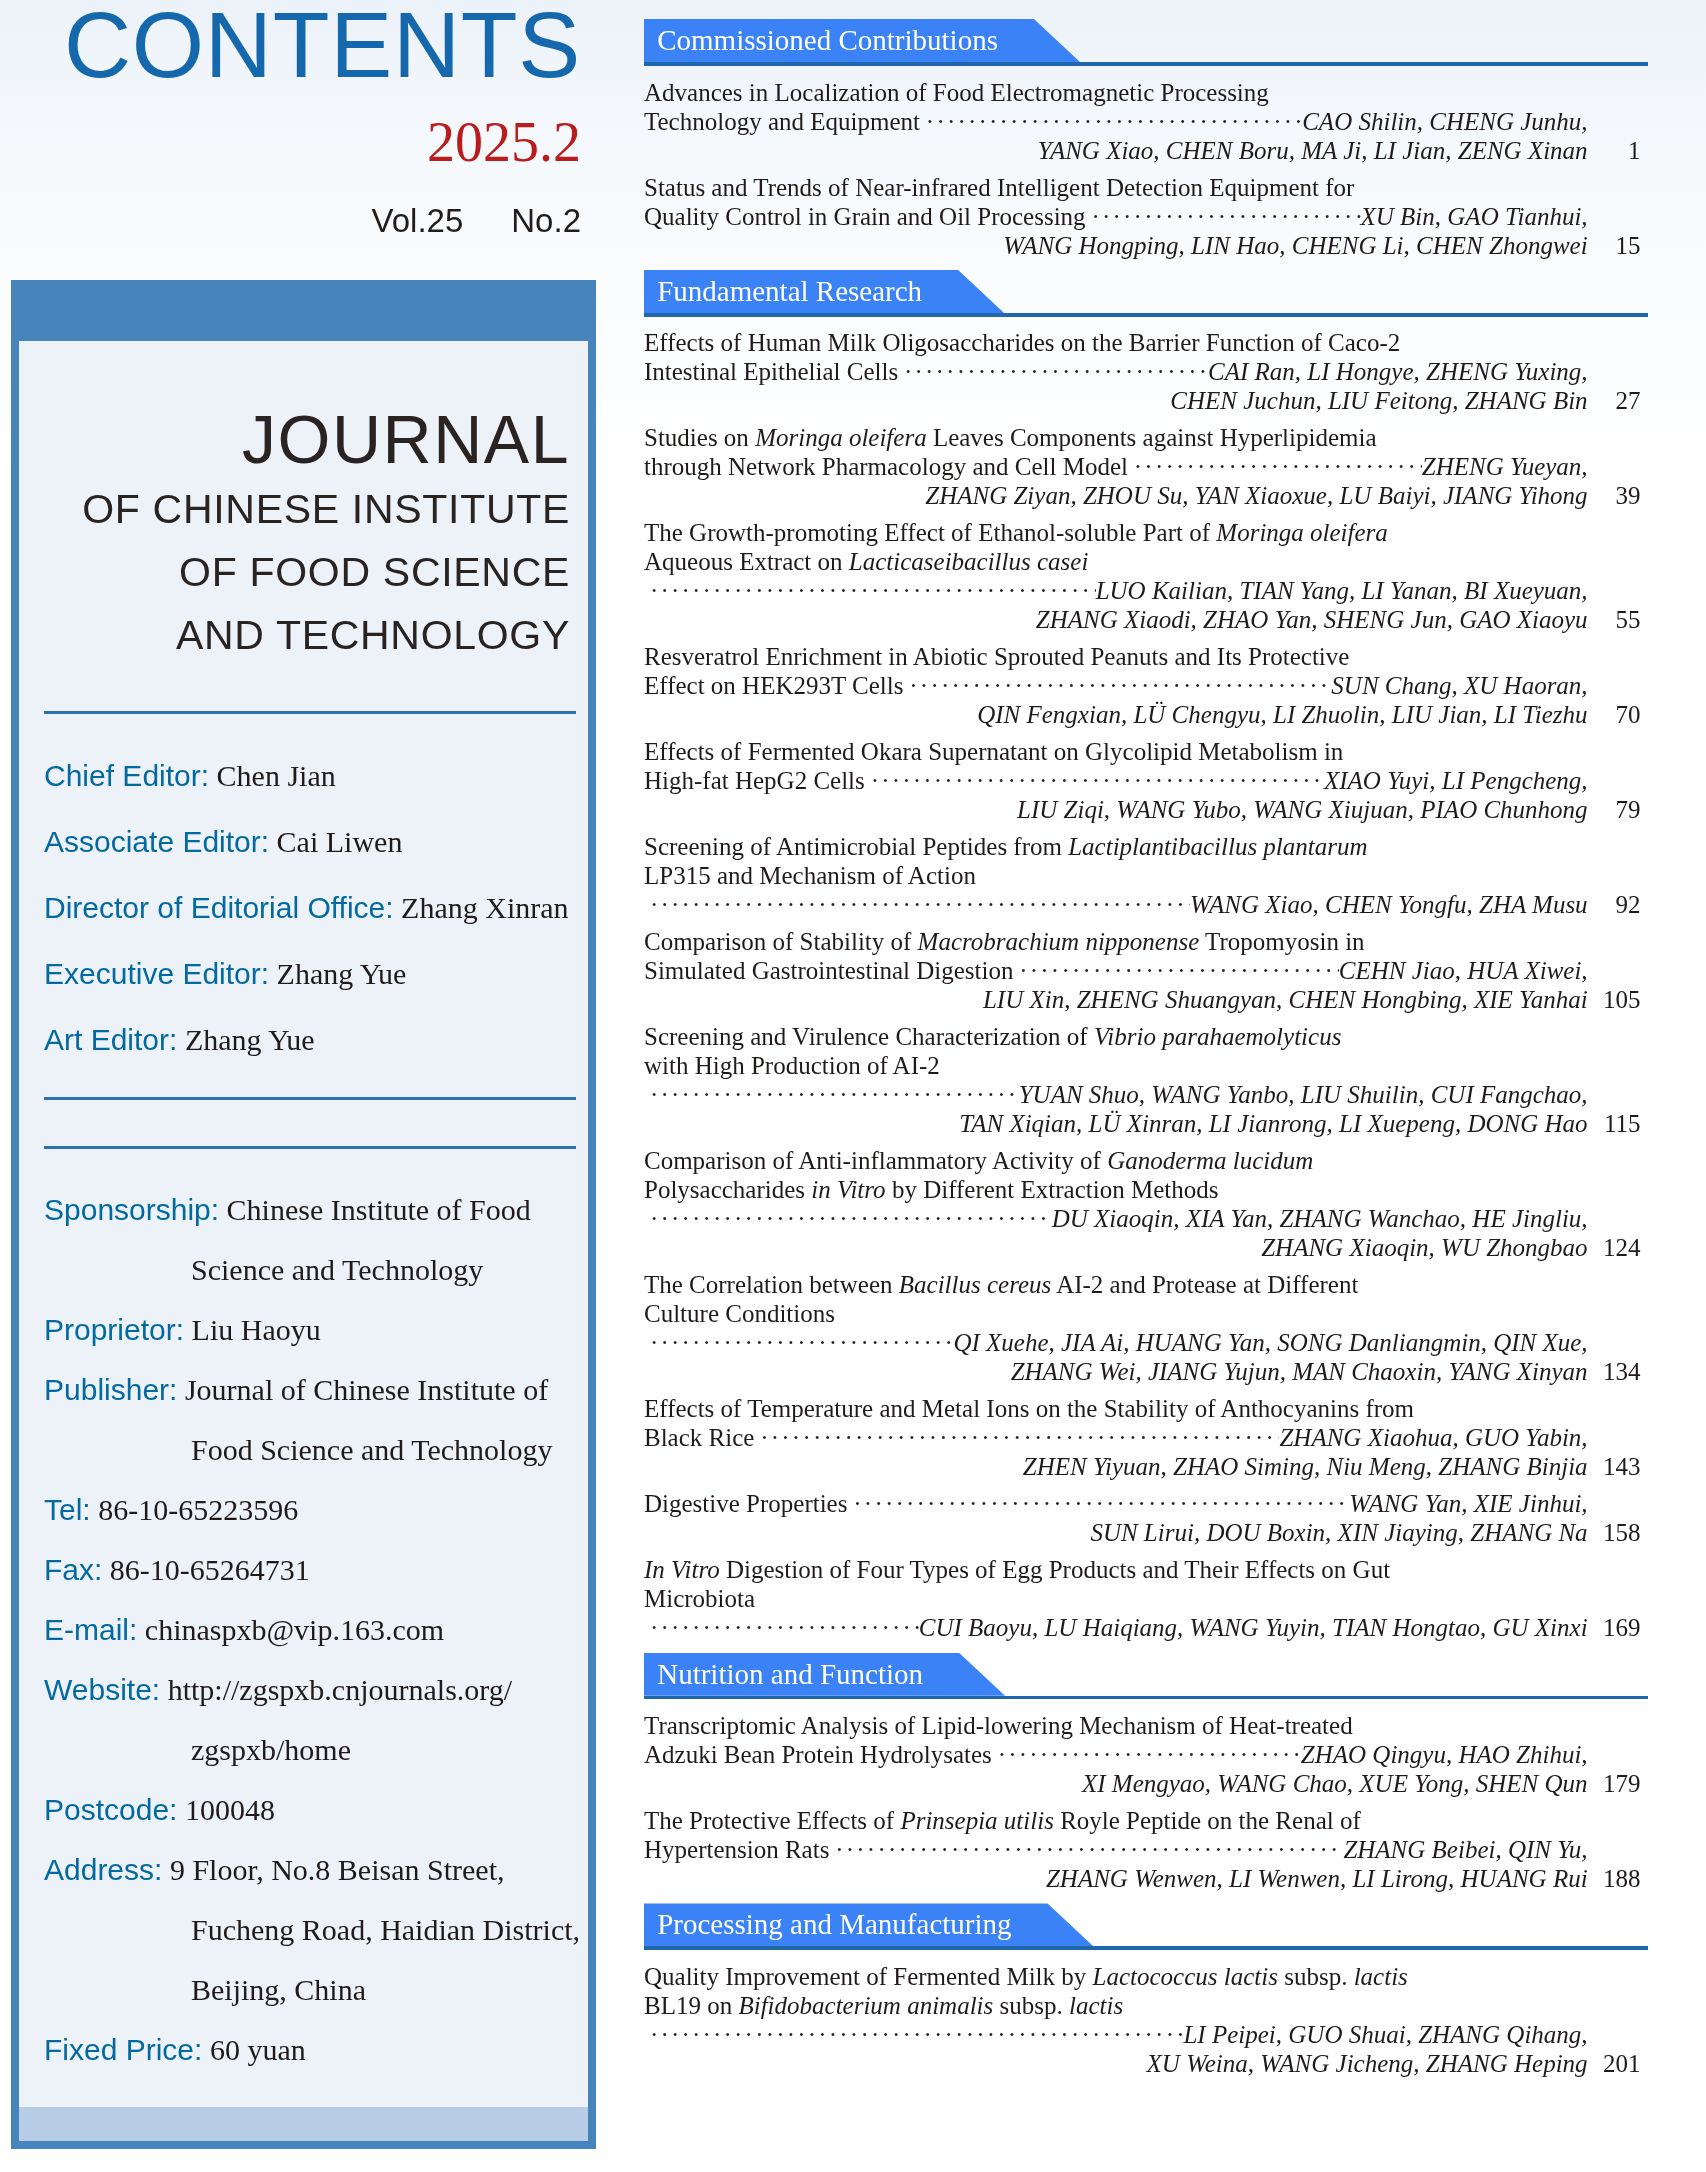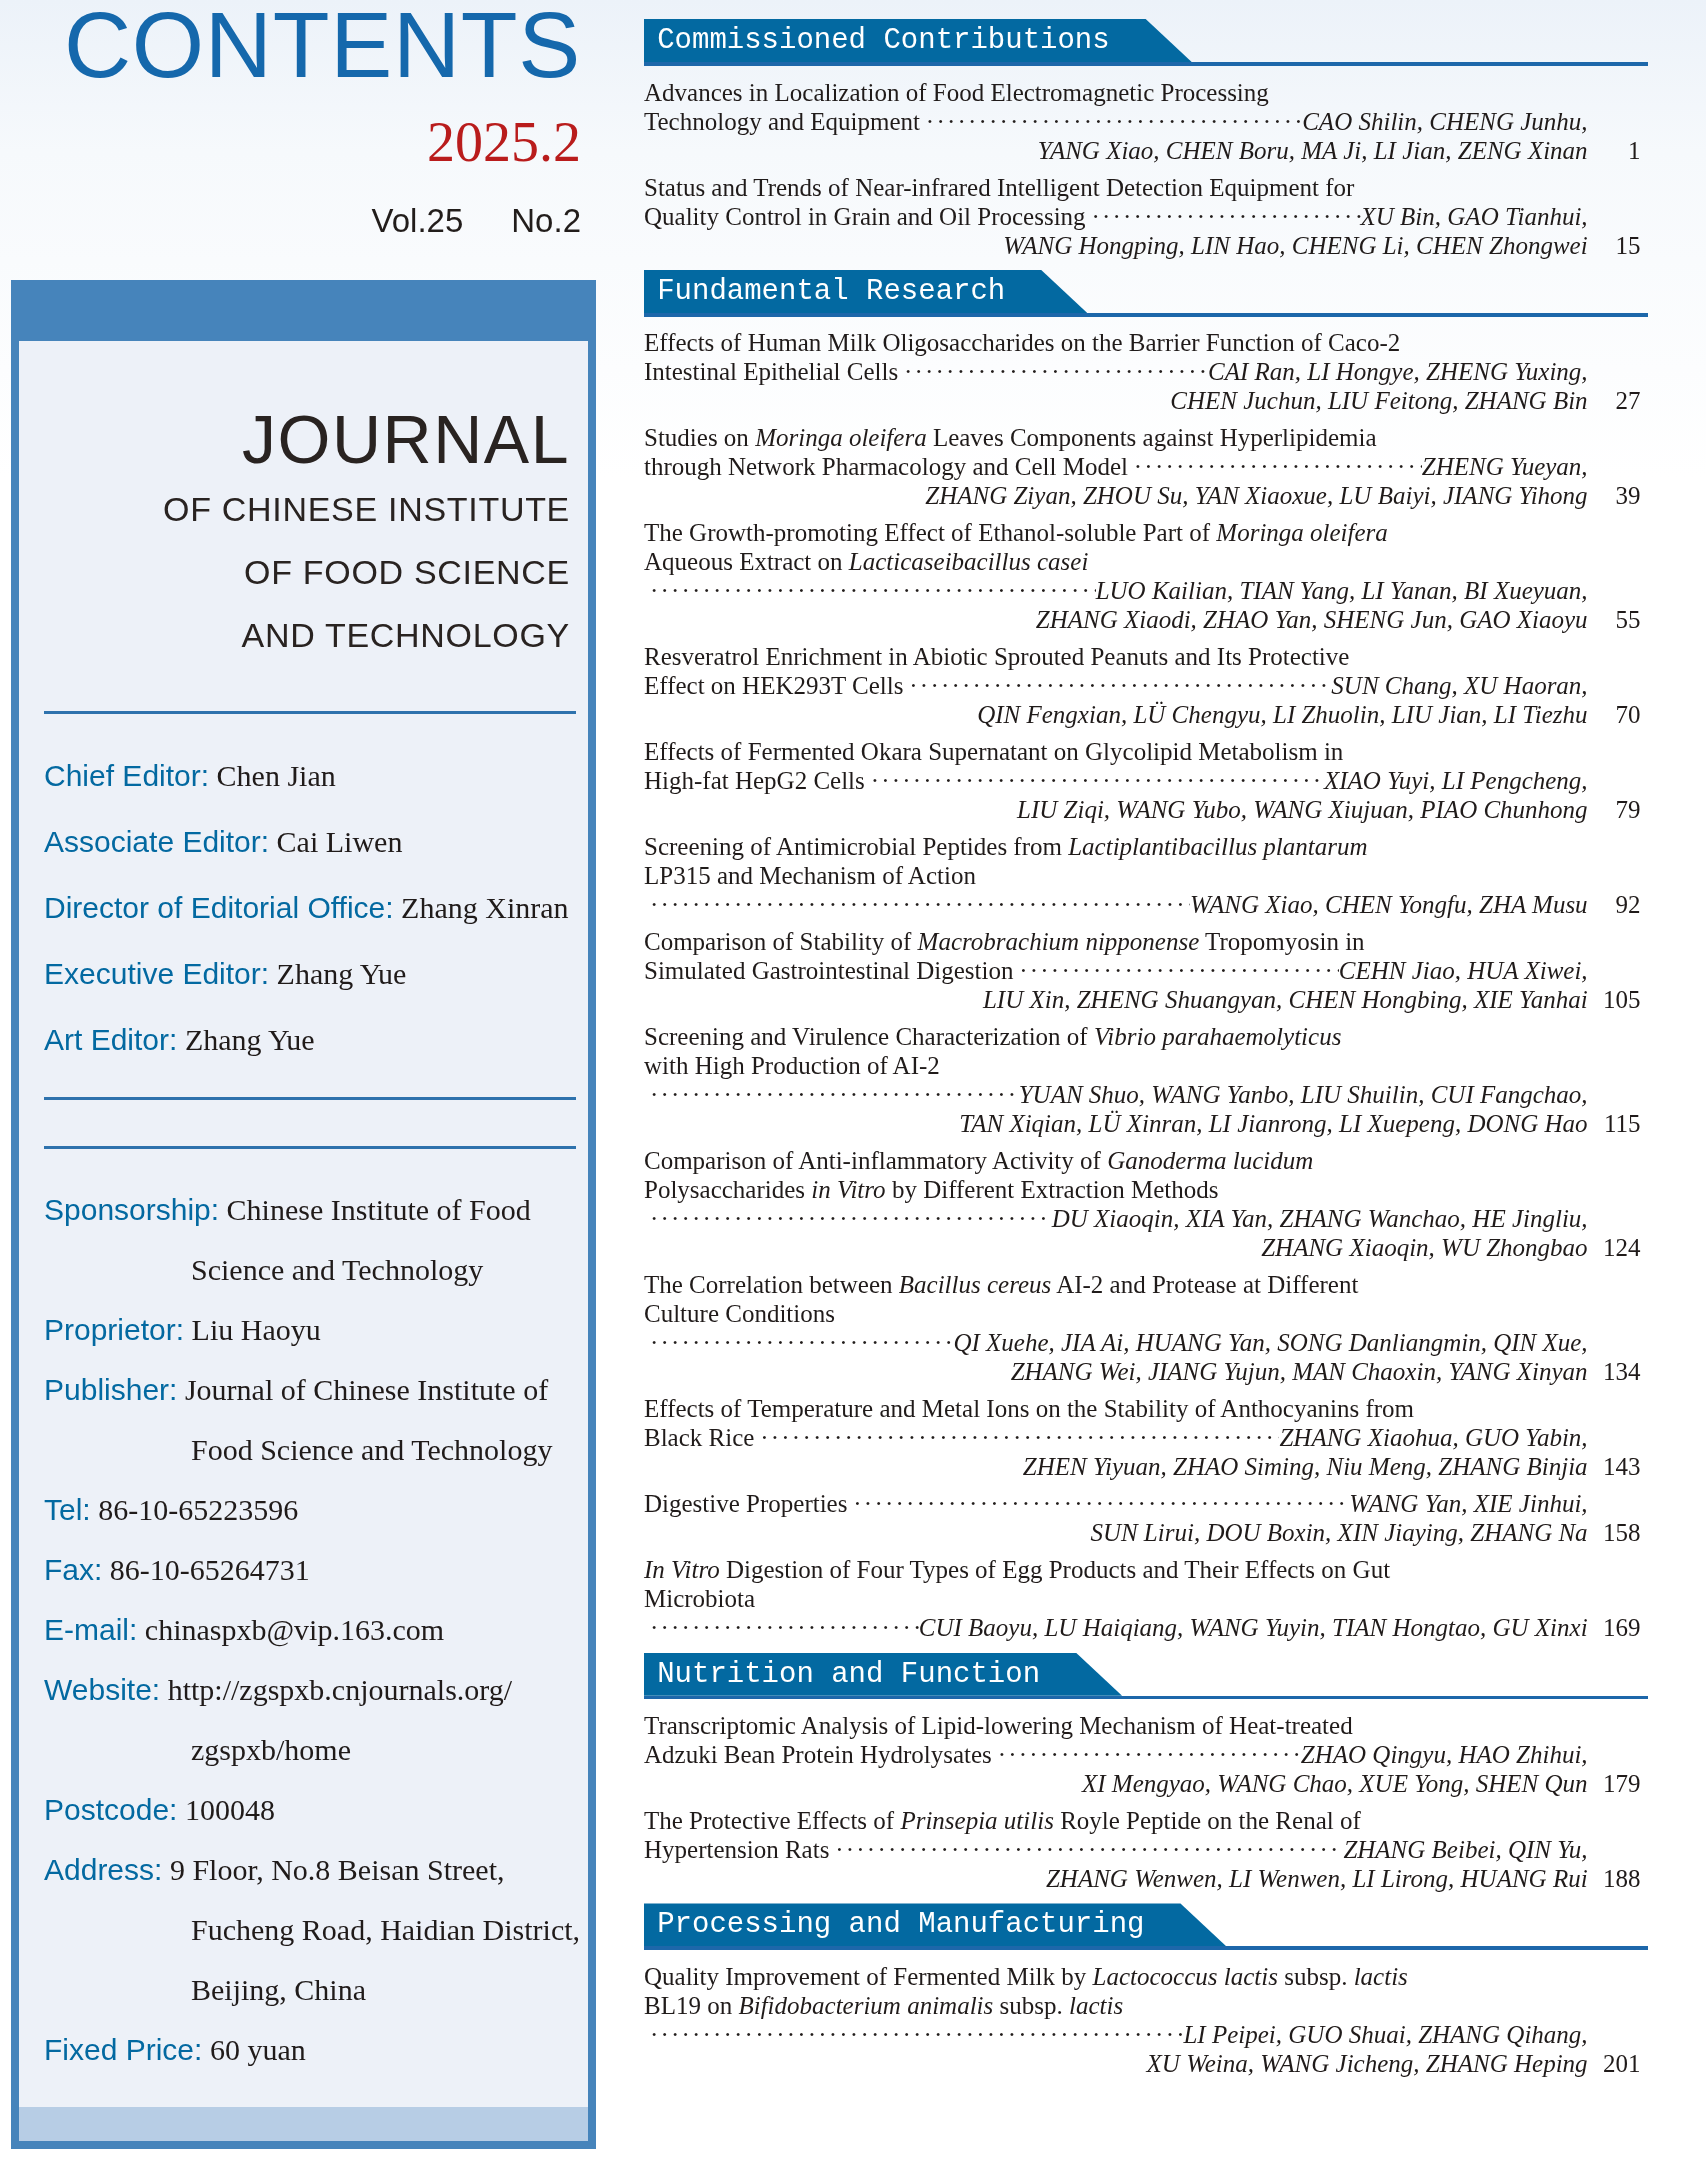--- a/index.html
+++ b/index.html
@@ -25,38 +25,38 @@
   .volno .no{margin-left:48px}
   
   .jbox{
     position:absolute;left:11px;top:280px;width:585px;height:1869px;box-sizing:border-box;
     border:8.8px solid #4684bb;background:#edf1f8;
   }
   .jbox-top{height:53px;background:#4684bb}
   .jbox-footer{position:absolute;left:0;right:0;bottom:0;height:34px;background:#b7cde5}
   .jtitle{padding:60px 18px 0 0;text-align:right;color:#292321}
   .jtitle .big{font-family:"Liberation Sans",sans-serif;font-size:68px;line-height:77px;letter-spacing:1.5px}
-  .jtitle .sub{font-family:"Liberation Sans",sans-serif;font-size:34px;line-height:63px;letter-spacing:0.7px}
+  .jtitle .sub{font-family:"Liberation Sans",sans-serif;font-size:41px;line-height:63px;letter-spacing:0.7px}
   .sep{border:0;border-top:3.7px solid #2e72ad;height:0;margin:0 11.8px 0 25px}
   .sep.s1{margin-top:44px}
   .sep.s2{margin-top:23.5px}
   .sep.s3{margin-top:46px}
   .editors{margin:29px 7.4px 0 25px;font-size:30px}
   .erow{line-height:66px;white-space:nowrap}
   .lbl{font-family:"Liberation Sans",sans-serif;color:#0369a1}
   .val{font-family:"Liberation Serif",serif}
   .info{margin:31px 7.4px 0 25px;font-size:30px}
   .irow{line-height:60px;white-space:nowrap}
   .icont{line-height:60px;padding-left:147px;white-space:nowrap}
   
   .rcol{position:absolute;left:644px;top:8.8px;width:1004px}
   .banner{margin:10.3px 0 11.8px}
   .banner .flag{
-    display:inline-block;background:#0369a1;color:#ffffff;
-    font-family:Liberation Mono, monospace;font-size:29px;line-height:43px;
+    display:inline-block;background:#3b82f6;color:#ffffff;
+    font-family:Liberation Serif, serif;font-size:29px;line-height:43px;
     padding:0 82px 0 13.2px;vertical-align:bottom;
     clip-path:polygon(0 0,calc(100% - 46px) 0,100% 100%,0 100%);
   }
   .banner .rule{height:3.7px;background:#1d67aa}
   .entry{margin-bottom:8px;font-size:25px}
   .line{display:flex;line-height:29px}
   .lc{flex:1 1 auto;min-width:0}
   .lc.left{text-align:left;white-space:nowrap}
   .lc.right{text-align:right;white-space:nowrap}
   .lc.leader{display:flex}

